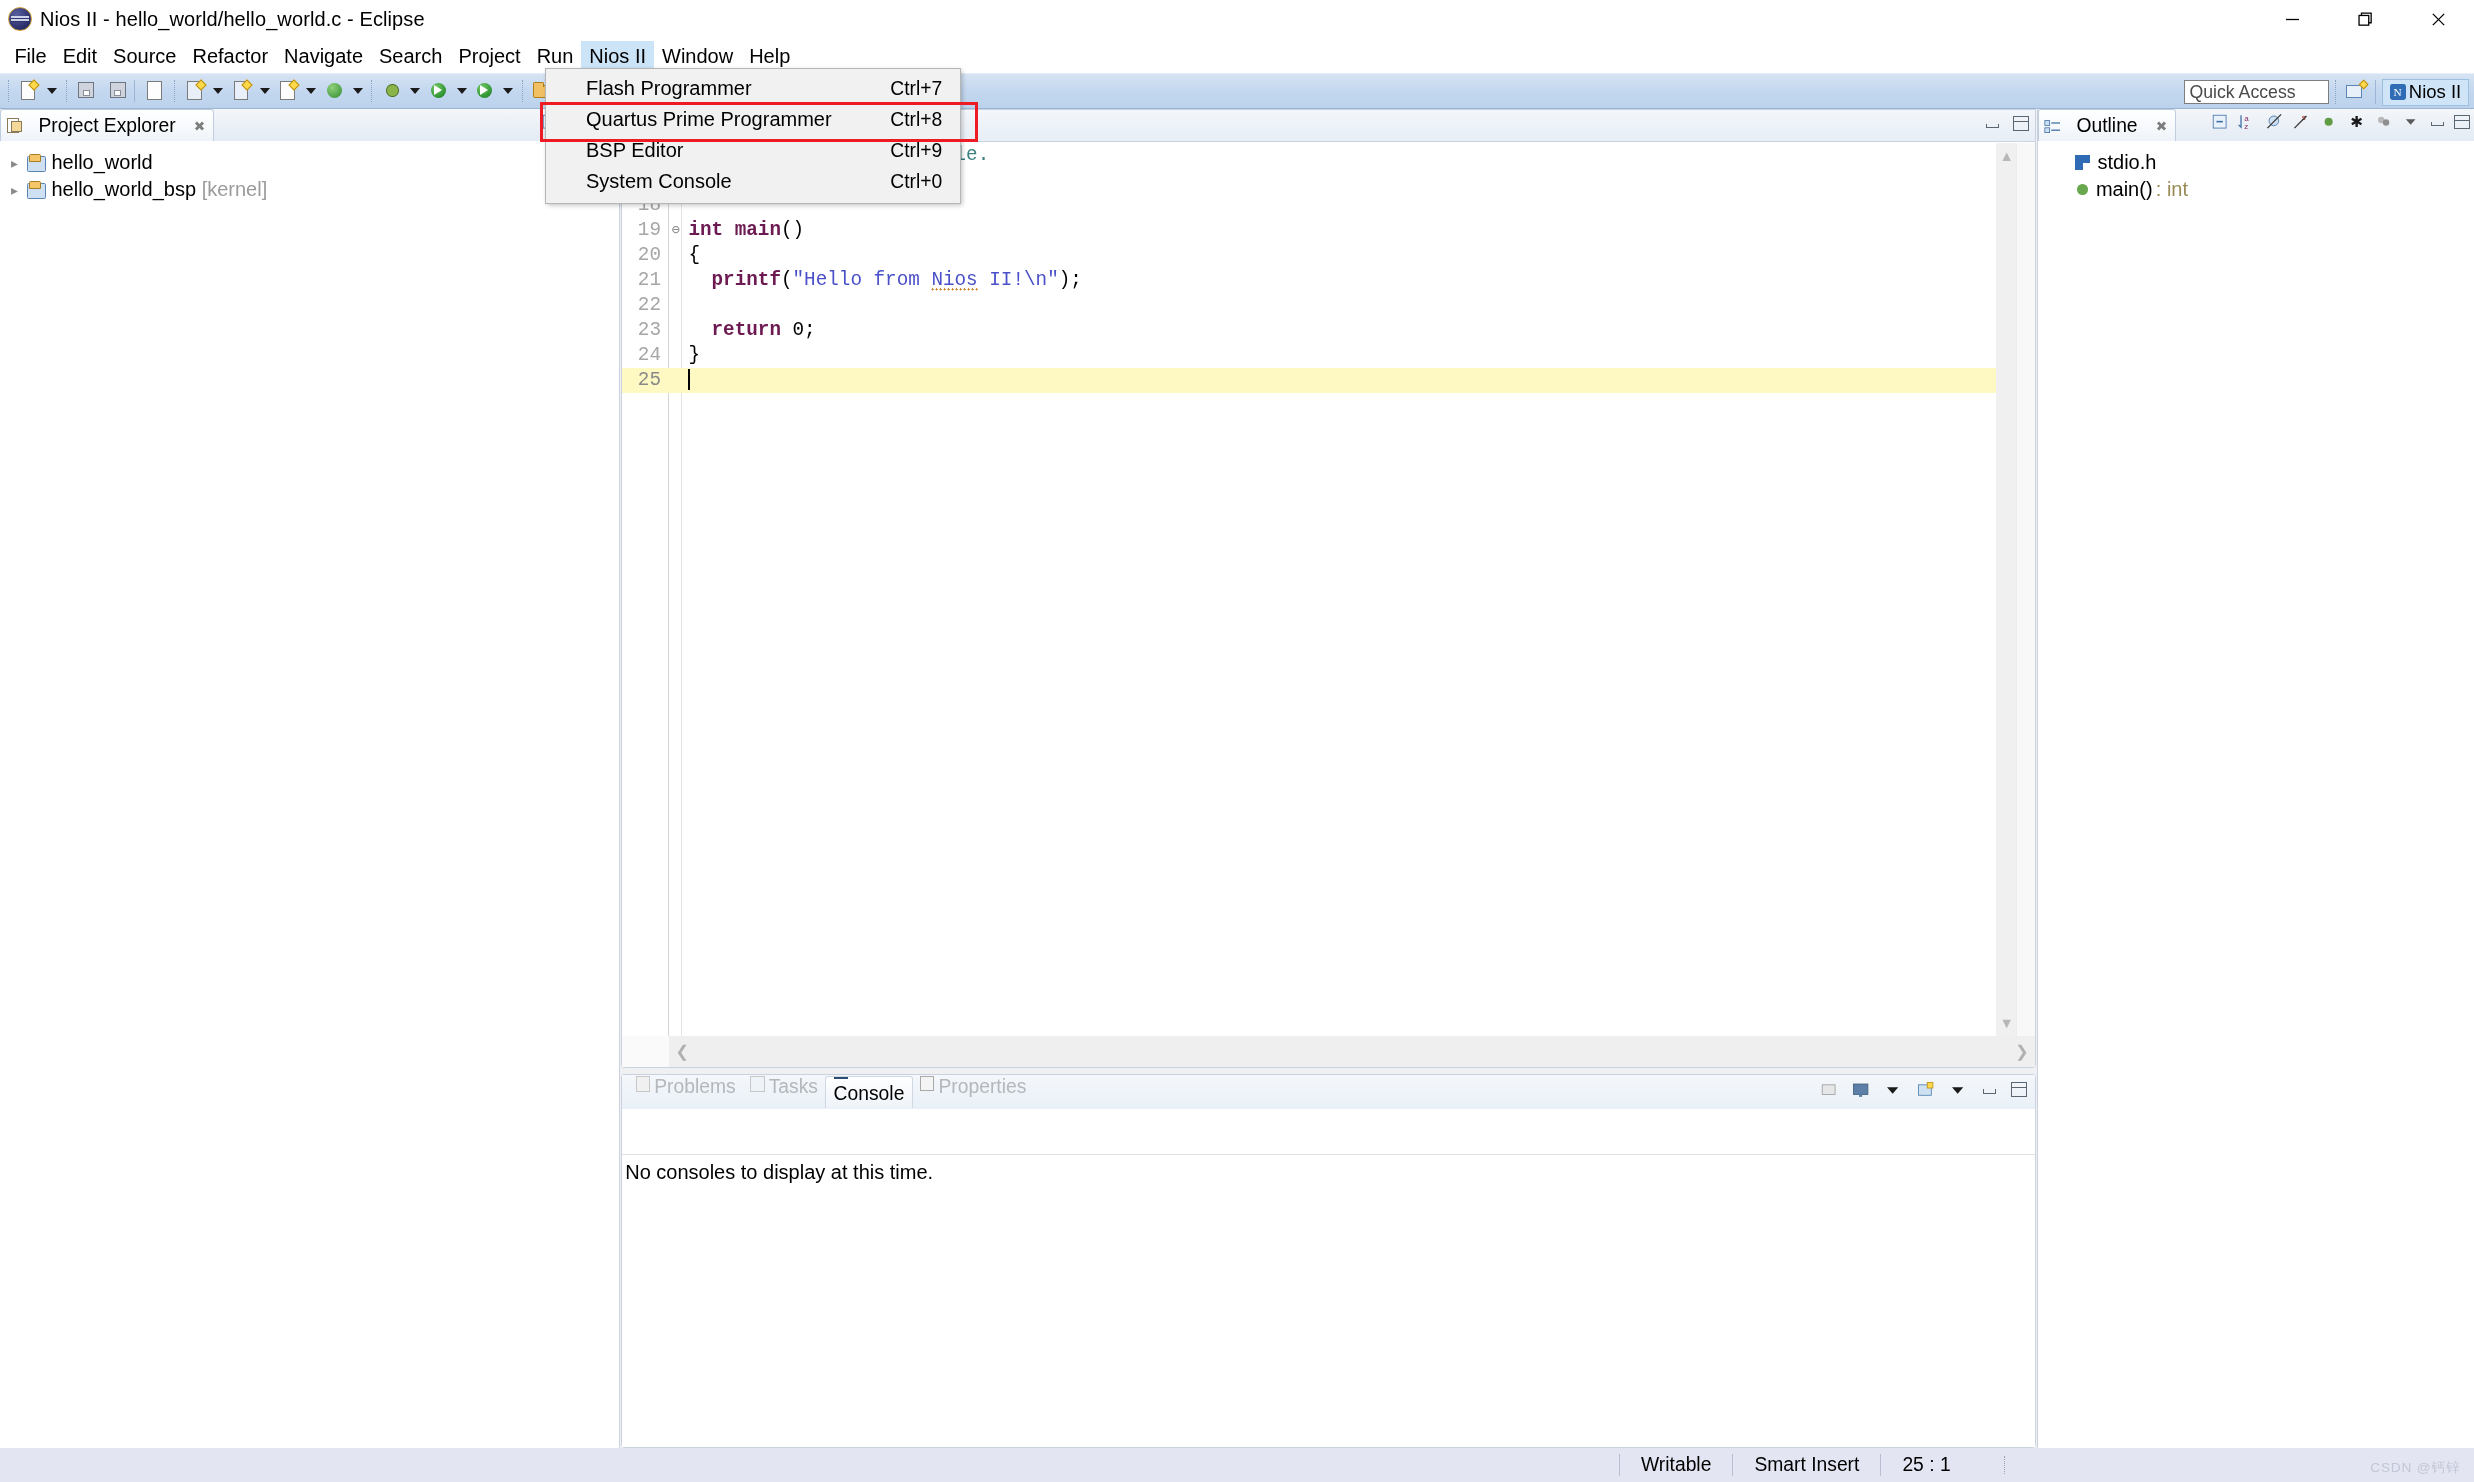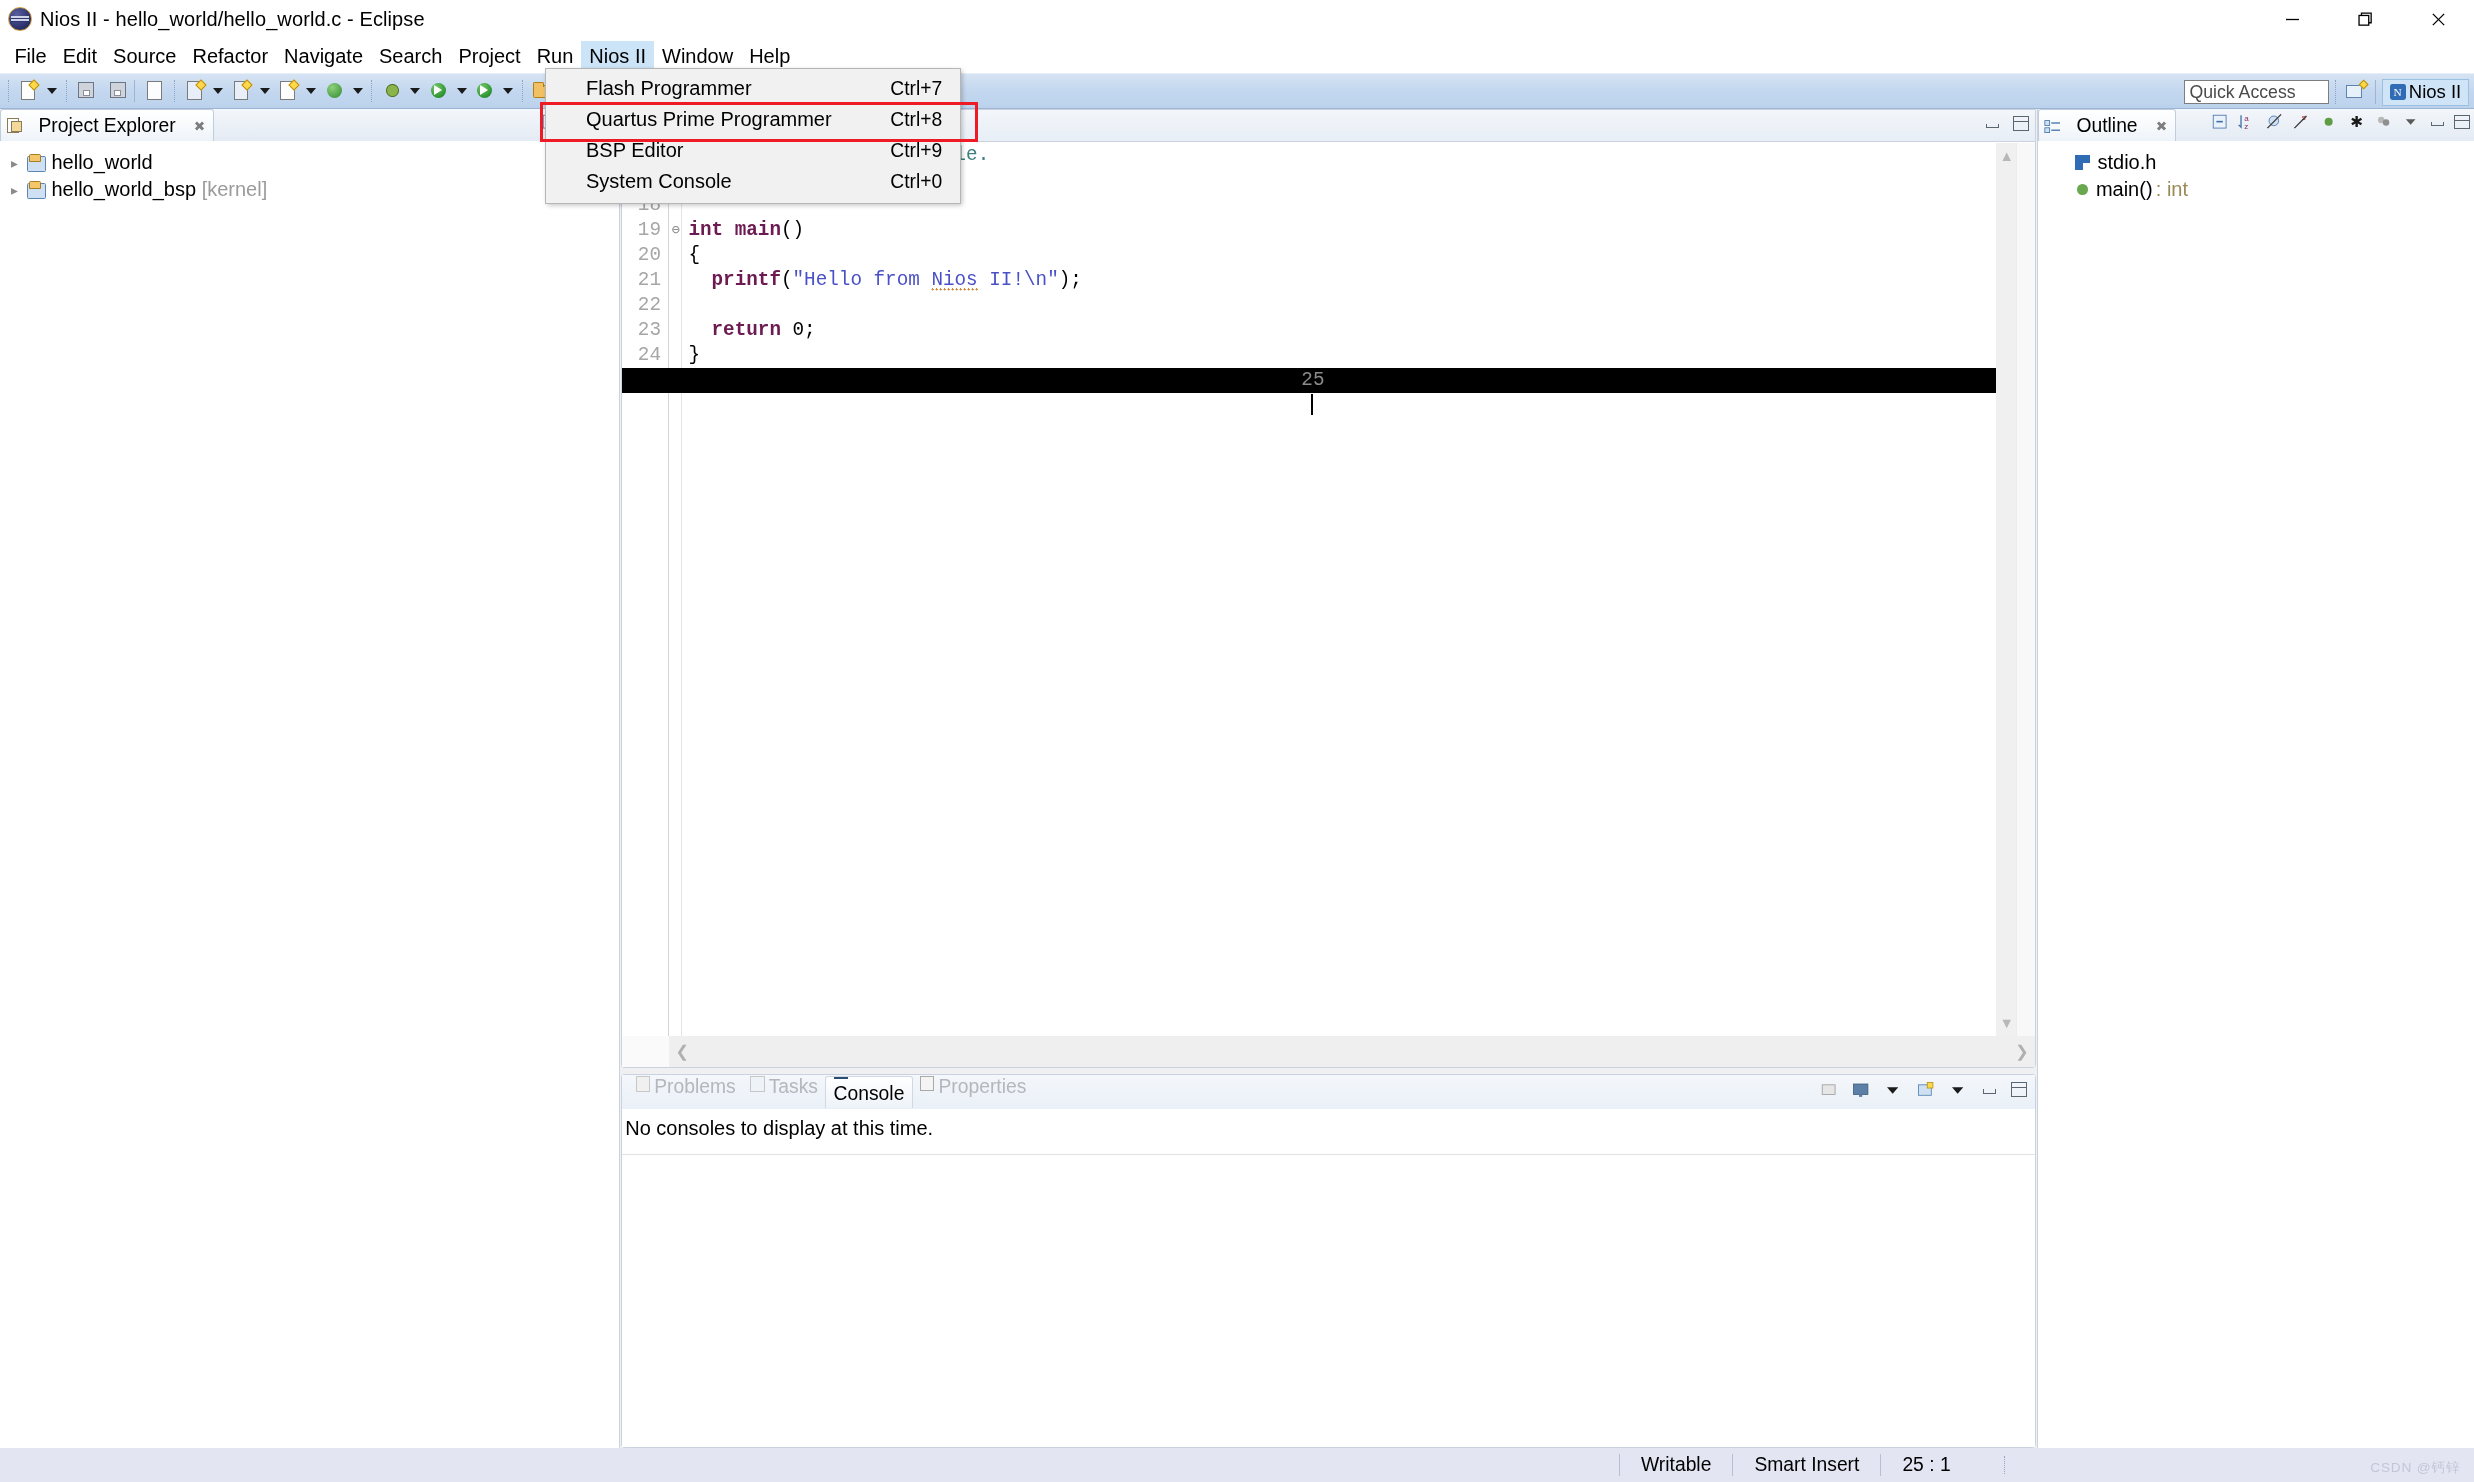--- a/index.html
+++ b/index.html
@@ -143,21 +143,21 @@
   .fold-col { position:absolute; left:47px; top:0; width:13px; bottom:31px; background:#fff; border-right:0.8px solid #e4e4e4;}
   .code-lines {
     position:absolute; left:0; top:0; right:39px; bottom:31px; overflow:hidden;
     font-family:"Liberation Mono", monospace; font-size:19.3px; line-height:25px;
   }
   .cl { height:25px; display:flex; align-items:center; white-space:pre; }
   .cl .ln { width:47px; text-align:right; padding-right:8px; color:#a6a6a6;
             font-family:"Liberation Mono", monospace; font-size:19.3px; flex:none; }
   .cl .fold { width:13px; flex:none; text-align:center; color:#8a8a8a; font-size:13.7px;}
   .cl .txt { padding-left:6.4px; }
-  .cl.cur { background:#000000;flex-direction:column; }
+  .cl.cur { background:#fef9c3; }
   .cl.cur .ln { color:#8a8a8a; }
   .k-pre { color:#6d1a52; font-weight:bold; }
   .k-inc { color:#4a50c8; }
   .k-key { color:#6d1a52; font-weight:bold; }
   .k-str { color:#4a50c8; }
   .k-cmt { color:#3f7f7f; }
   .k-num { color:#000; }
   .k-plain { color:#000; }
   .spell { border-bottom: 2.4px solid transparent; background-repeat:repeat-x; background-position: 0 100%;
     background-image: radial-gradient(circle at 1.6px 2.4px, #d08a3a 1px, transparent 1.2px); background-size: 4px 4px;}
@@ -175,21 +175,21 @@
   #bottom-view { position:absolute; left:0; top:965px; right:0; bottom:0;
      background:#fff; border:0.8px solid #c9d2de; border-radius:3.2px; }
   .bv-tabs { height:34px; position:relative; display:flex; align-items:center; padding-left:6.4px;
              background: linear-gradient(to bottom,#f4f7fb,#e9f0f7); }
   .bv-tab { display:flex; align-items:flex-start; gap:4px; padding: 0 7.3px; height:32px;
             font-size:19.3px; color:#b4b7bb; }
   .bv-tab.active { color:#000; background: linear-gradient(to bottom,#ffffff,#eef3f9);
                    border:0.8px solid #cfd8e3; border-bottom:none; border-radius:3.2px 3.2px 0 0;flex-direction:column; }
   .bv-tools { position:absolute; right:8px; top:4.8px; display:flex; gap:13px; align-items:center;}
   .bv-body { position:absolute; left:0; top:34px; right:0; bottom:0; background:#fff; }
-  .bv-msg { font-size:20px; color:#000; padding: 8px 3.2px 0 3.2px; }
+  .bv-msg { font-size:20px; color:#000; padding: 8px 3.2px 0 3.2px; margin-top: 44px; }
   .bv-rule { position:absolute; left:0; right:0; top:45px; border-top:0.8px solid #e2e2e2; }
 
   
   #right-view { position:absolute; right:0; top:0; width:438px; bottom:0; background:#fff;
      border-left:0.8px solid #c9d2de;}
   .outline-row { display:flex; align-items:center; height:27px; font-size:20px; gap:8px; padding-left:37px;}
   .ic-hdr { width:14.5px;height:14.5px; background:#2f6cb5; position:relative; flex:none;}
   .ic-hdr:after{content:"";position:absolute;right:0;bottom:0;width:6.4px;height:6.4px;background:#fff;}
   .ic-dot { width:10.5px;height:10.5px;border-radius:50%;background:#6aa84f; flex:none; margin-left:2.4px;}
   .ret-type { color:#9a8a55; }

